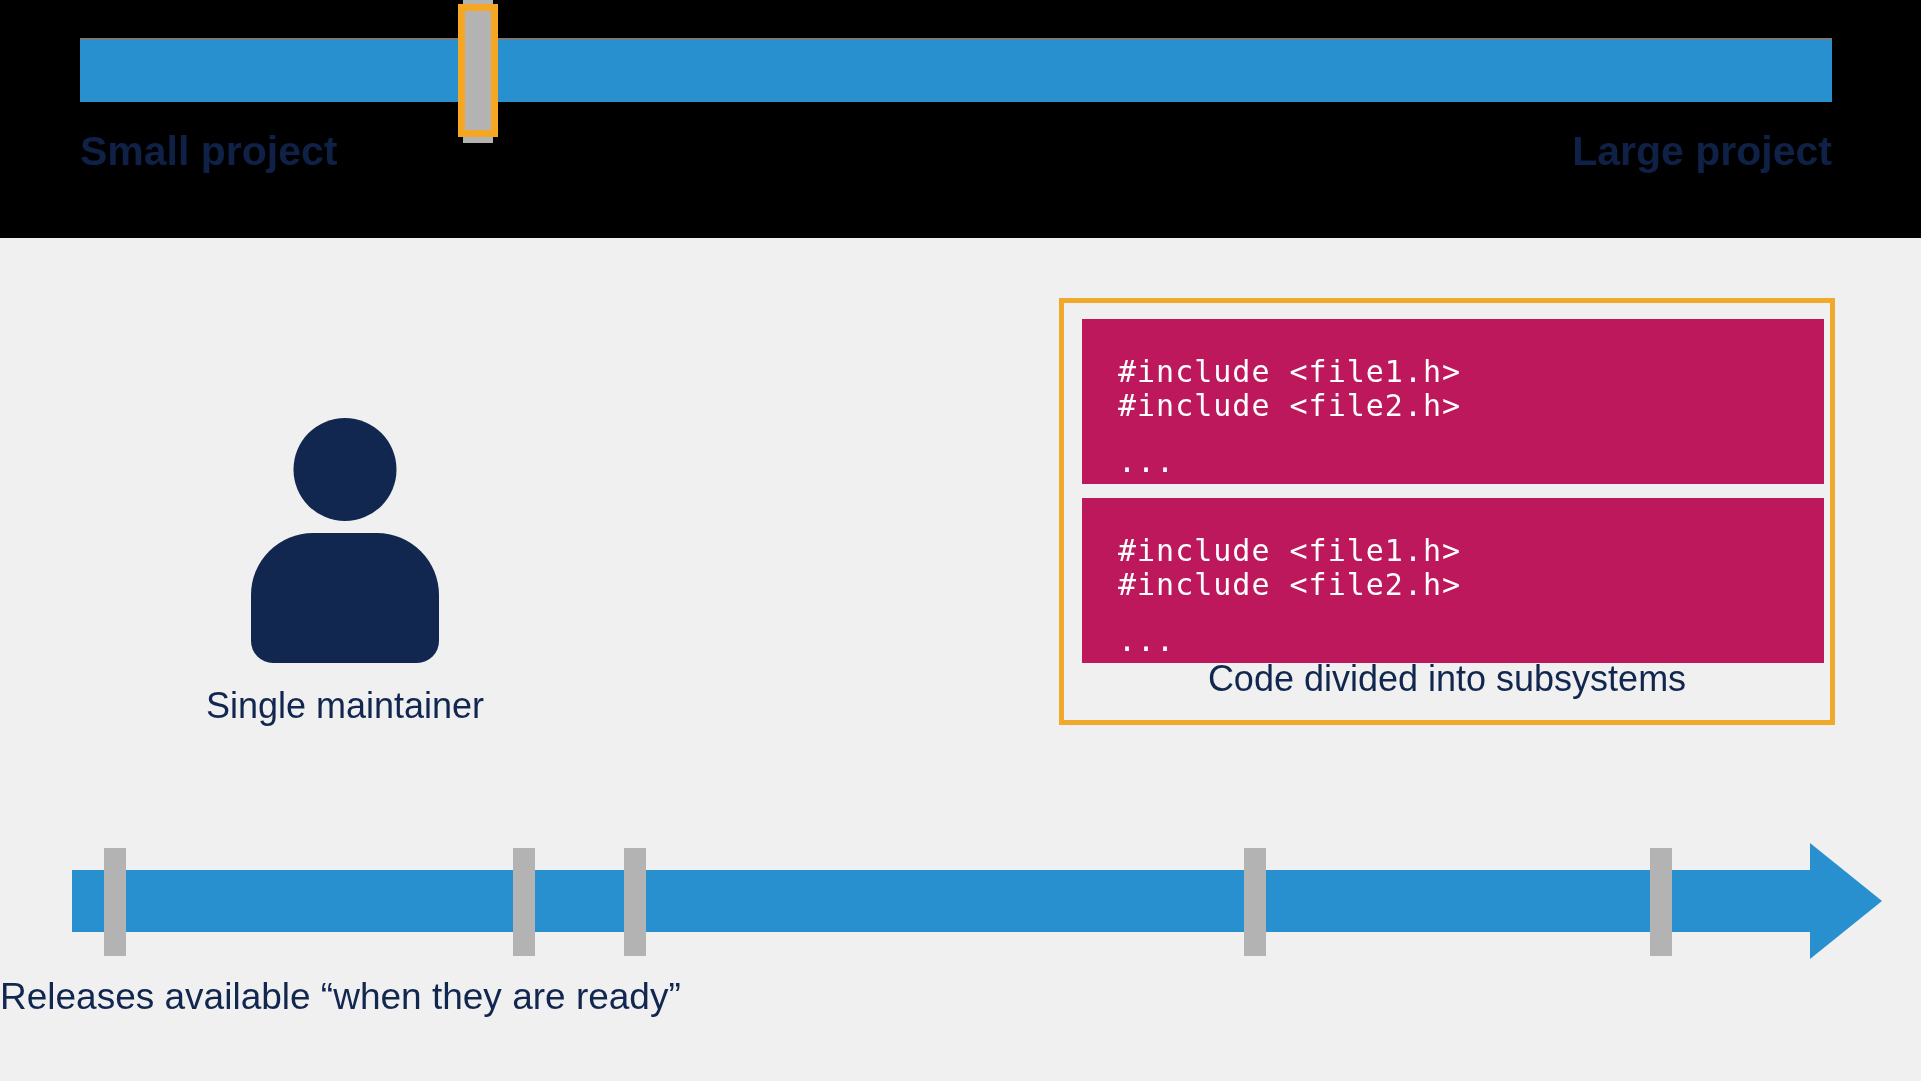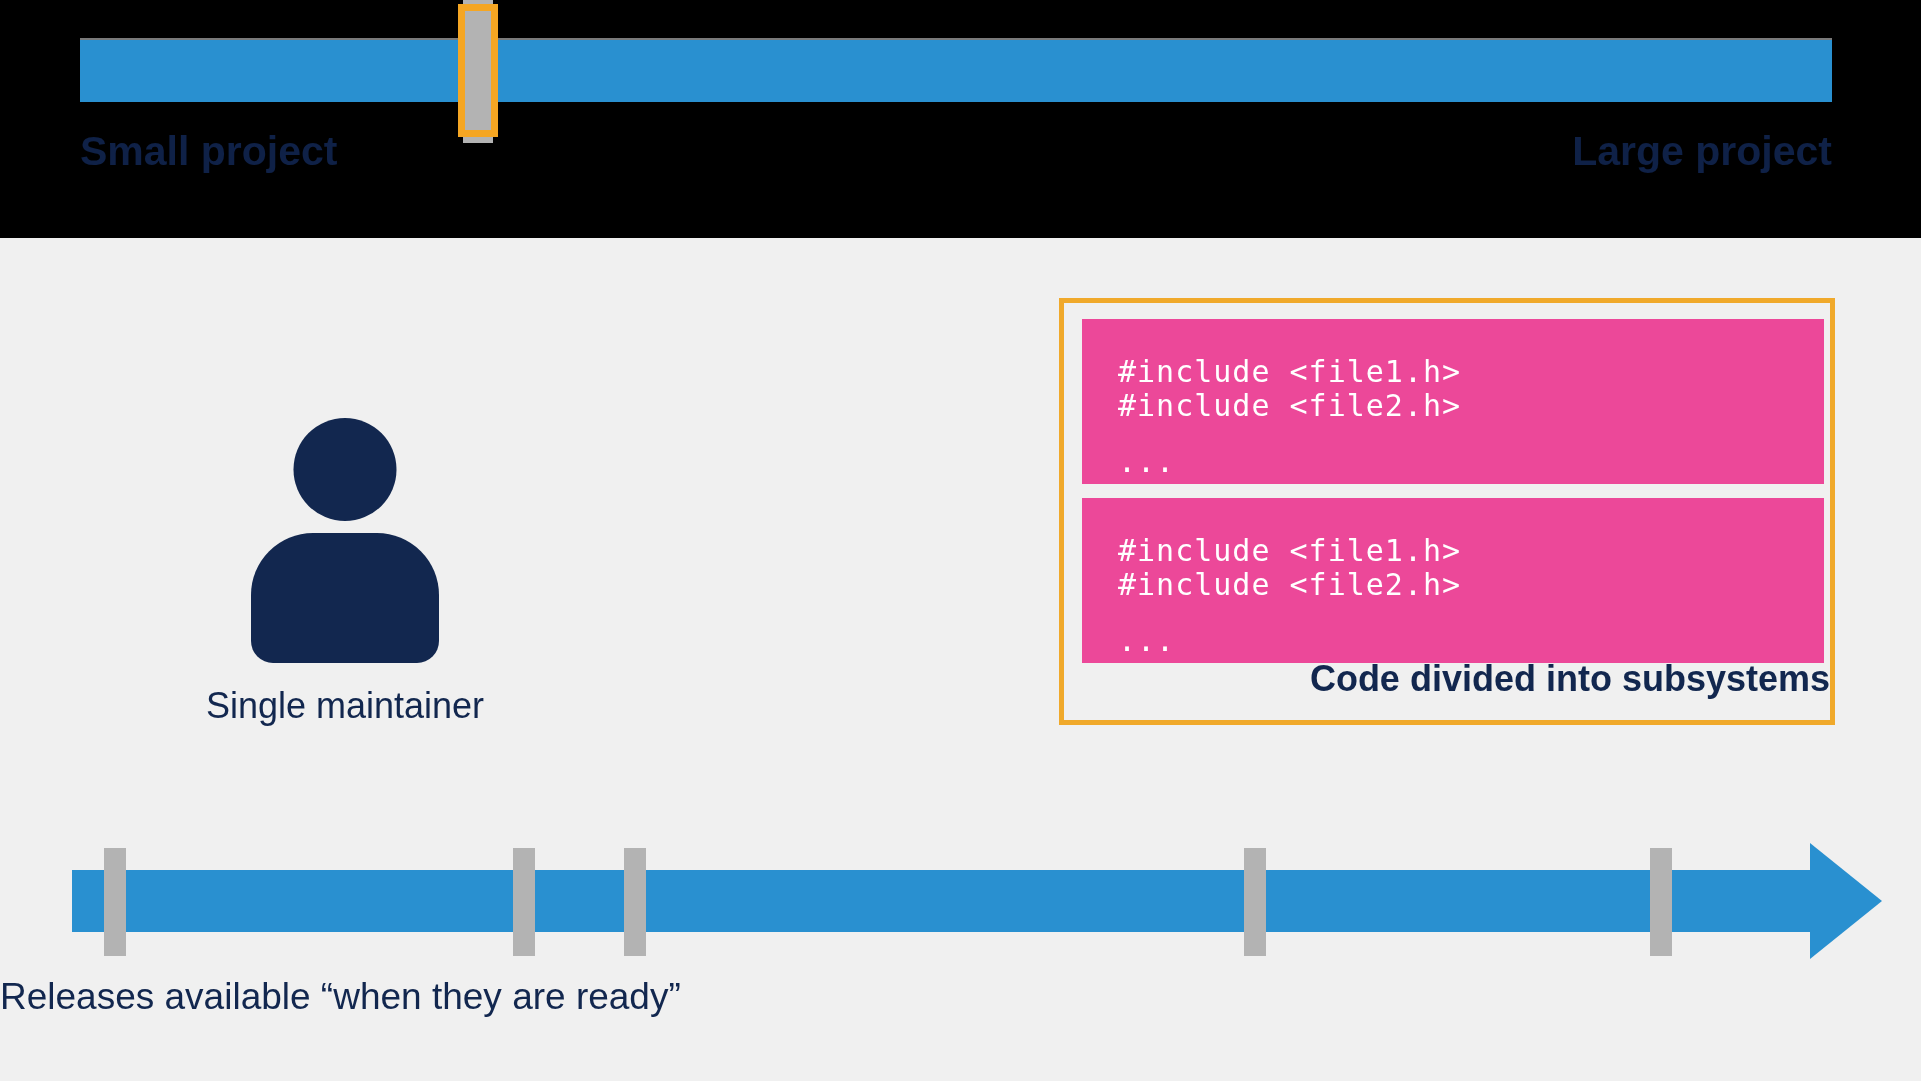--- a/index.html
+++ b/index.html
@@ -121,45 +121,44 @@
     height: 427px;
     border: 5px solid #f0a92b;
     box-sizing: border-box;
     background: #f0f0f0;
   }
   .code-box {
     position: absolute;
     left: 18px;
     width: 742px;
     height: 165px;
-    background: #ec4899;
+    background: #be185d;
     box-sizing: border-box;
     padding: 36px 0 0 36px;
   }
   #code-box-1 { top: 16px; }
   #code-box-2 { top: 195px; }
   .code-line {
     font-family: "DejaVu Sans Mono", "Liberation Mono", monospace;
     font-size: 30px;
     line-height: 34px;
     color: #ffffff;
     white-space: pre;
     letter-spacing: 1px;
   }
   .code-gap { height: 22px; }
   #subsystems-caption {
     position: absolute;
     left: 0;
     right: 0;
     top: 355px;
-    text-align: right;
+    text-align: center;
     font-size: 36px;
     color: #12274f;
     white-space: nowrap;
-    font-weight: bold;
   }
 
   
   #timeline {
     position: absolute;
     left: 0;
     top: 600px;
     width: 1921px;
     height: 130px;
   }

